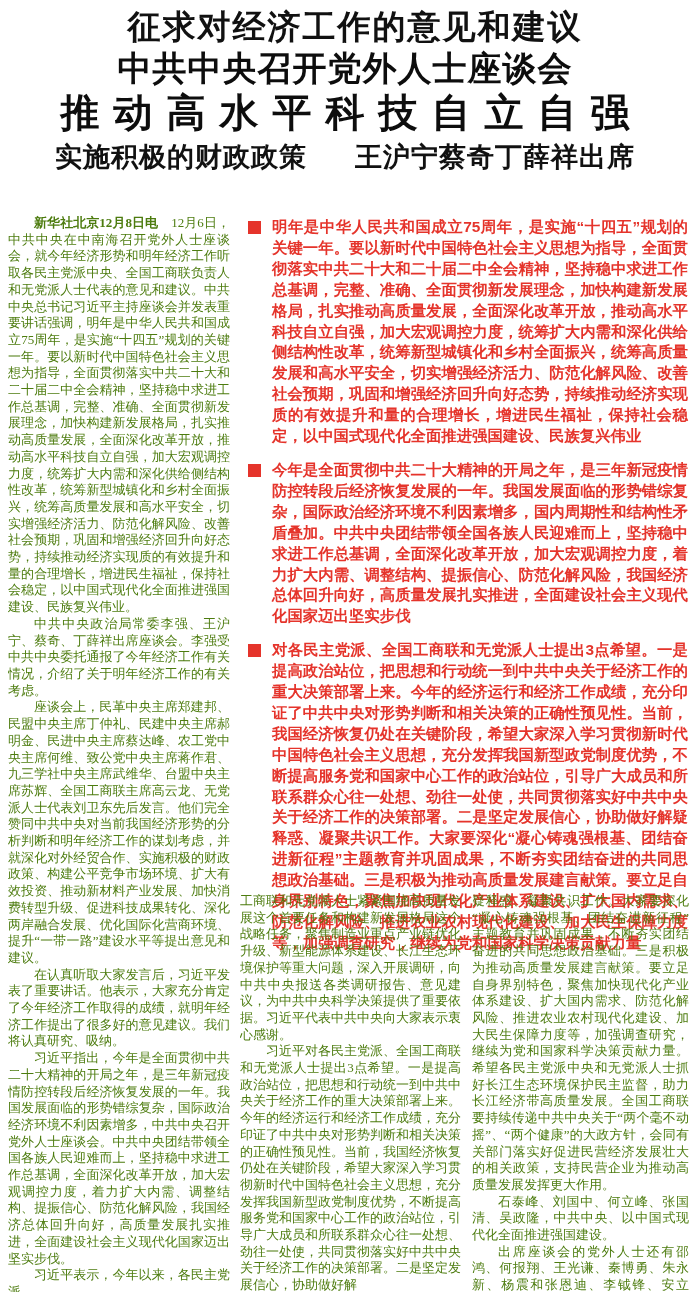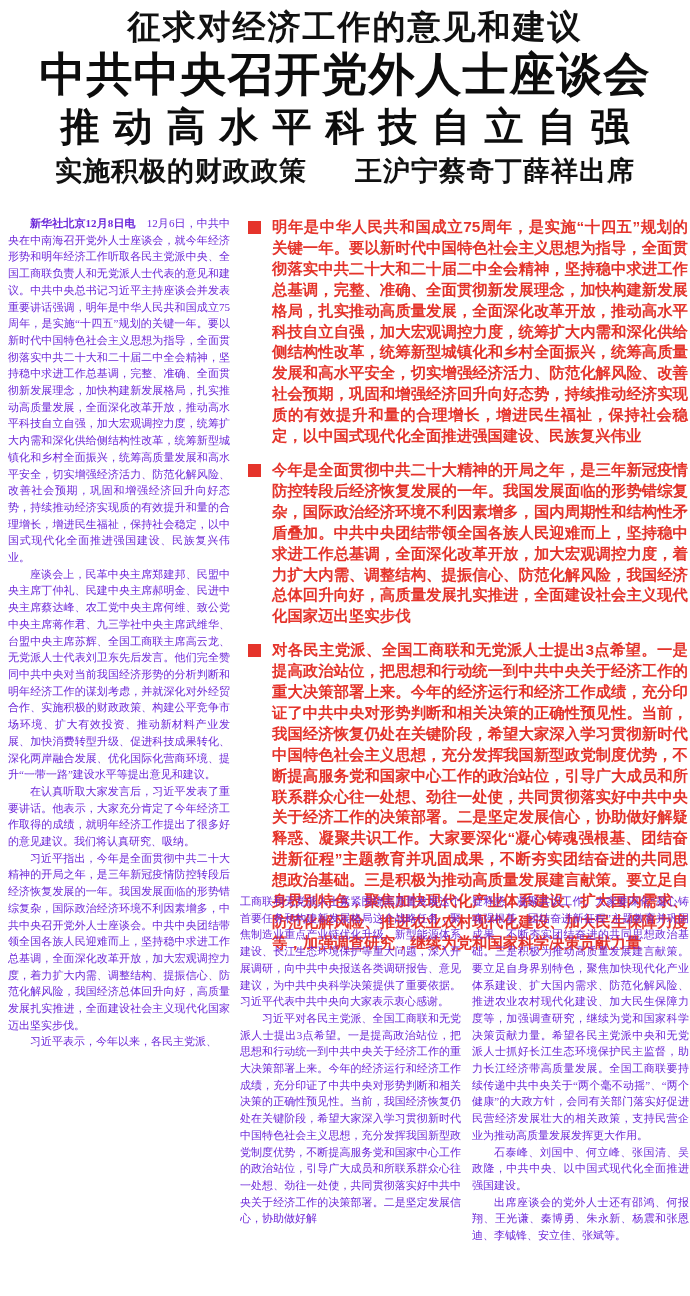--- a/index.html
+++ b/index.html
@@ -10,42 +10,42 @@
     color:#1c1c1c;
   }
   
   .header{position:absolute;top:0;left:0;width:690px;text-align:center;}
   .eyebrow{
     margin-top:9px;font-family:"Liberation Serif","DejaVu Serif",serif;
     font-weight:700;font-size:33px;letter-spacing:2px;line-height:1.1;color:#111;padding-left:20px;
   }
   .title{
     margin:4px 0 0 0;font-family:"Liberation Sans","DejaVu Sans",sans-serif;
-    font-weight:900;font-size:46px;letter-spacing:1px;line-height:1.12;color:#0d0d0d;
+    font-weight:900;font-size:34px;letter-spacing:1px;line-height:1.12;color:#0d0d0d;
     white-space:nowrap;
   }
   .subtitle{
     margin-top:5px;font-family:"Liberation Sans","DejaVu Sans",sans-serif;
     font-weight:900;font-size:39px;letter-spacing:14px;line-height:1.1;color:#0d0d0d;
     text-indent:14px;white-space:nowrap;
   }
   .byline{
     margin-top:8px;font-family:"Liberation Sans","DejaVu Sans",sans-serif;
     font-weight:700;font-size:27px;letter-spacing:1px;line-height:1.1;color:#111;
     white-space:nowrap;
   }
   .byline-gap{display:inline-block;width:48px;}
   
   .col{position:absolute;overflow:hidden;}
   .col-left{left:8px;top:215px;width:222px;height:1077px;}
   .col-mid{left:240px;top:893px;width:221px;height:399px;}
   .col-right{left:472px;top:893px;width:217px;height:399px;}
   .para{
-    margin:0;font-size:11px;line-height:16.7px;text-align:justify;
-    color:#6d28d9;
+    margin:0;font-size:13px;line-height:16.7px;text-align:justify;
+    color:#4d7c0f;
   }
   .indent{text-indent:2em;}
   .dateline{font-weight:700;}
   
   .highlights{position:absolute;left:248px;top:217px;width:440px;}
   .bullet-item{position:relative;padding-left:24px;margin:0 0 13px 0;}
   .bullet-square{
     position:absolute;left:0;top:4px;width:13px;height:13px;
     background:#e5342b;
   }
@@ -64,20 +64,21 @@
     <div class="eyebrow">征求对经济工作的意见和建议</div>
     <h1 class="title">中共中央召开党外人士座谈会</h1>
     <div class="subtitle">推动高水平科技自立自强</div>
     <div class="byline">
       <span>实施积极的财政政策</span><span class="byline-gap"></span><span>王沪宁蔡奇丁薛祥出席</span>
     </div>
   </header>
 
   <section class="col col-left">
     <p class="para indent"><b class="dateline">新华社北京12月8日电</b><span>　12月6日，中共中央在中南海召开党外人士座谈会，就今年经济形势和明年经济工作听取各民主党派中央、全国工商联负责人和无党派人士代表的意见和建议。中共中央总书记习近平主持座谈会并发表重要讲话强调，明年是中华人民共和国成立75周年，是实施“十四五”规划的关键一年。要以新时代中国特色社会主义思想为指导，全面贯彻落实中共二十大和二十届二中全会精神，坚持稳中求进工作总基调，完整、准确、全面贯彻新发展理念，加快构建新发展格局，扎实推动高质量发展，全面深化改革开放，推动高水平科技自立自强，加大宏观调控力度，统筹扩大内需和深化供给侧结构性改革，统筹新型城镇化和乡村全面振兴，统筹高质量发展和高水平安全，切实增强经济活力、防范化解风险、改善社会预期，巩固和增强经济回升向好态势，持续推动经济实现质的有效提升和量的合理增长，增进民生福祉，保持社会稳定，以中国式现代化全面推进强国建设、民族复兴伟业。</span></p>
+    <p class="para indent">中共中央政治局常委李强、王沪宁、蔡奇、丁薛祥出席座谈会。李强受中共中央委托通报了今年经济工作有关情况，介绍了关于明年经济工作的有关考虑。</p>
     <p class="para indent">座谈会上，民革中央主席郑建邦、民盟中央主席丁仲礼、民建中央主席郝明金、民进中央主席蔡达峰、农工党中央主席何维、致公党中央主席蒋作君、九三学社中央主席武维华、台盟中央主席苏辉、全国工商联主席高云龙、无党派人士代表刘卫东先后发言。他们完全赞同中共中央对当前我国经济形势的分析判断和明年经济工作的谋划考虑，并就深化对外经贸合作、实施积极的财政政策、构建公平竞争市场环境、扩大有效投资、推动新材料产业发展、加快消费转型升级、促进科技成果转化、深化两岸融合发展、优化国际化营商环境、提升“一带一路”建设水平等提出意见和建议。</p>
     <p class="para indent">在认真听取大家发言后，习近平发表了重要讲话。他表示，大家充分肯定了今年经济工作取得的成绩，就明年经济工作提出了很多好的意见建议。我们将认真研究、吸纳。</p>
     <p class="para indent">习近平指出，今年是全面贯彻中共二十大精神的开局之年，是三年新冠疫情防控转段后经济恢复发展的一年。我国发展面临的形势错综复杂，国际政治经济环境不利因素增多，中共中央召开党外人士座谈会。中共中央团结带领全国各族人民迎难而上，坚持稳中求进工作总基调，全面深化改革开放，加大宏观调控力度，着力扩大内需、调整结构、提振信心、防范化解风险，我国经济总体回升向好，高质量发展扎实推进，全面建设社会主义现代化国家迈出坚实步伐。</p>
     <p class="para indent">习近平表示，今年以来，各民主党派、</p>
   </section>
 
   <aside class="highlights">
     <div class="bullet-item">
       <span class="bullet-square"></span>
       <p class="bullet-text">明年是中华人民共和国成立75周年，是实施“十四五”规划的关键一年。要以新时代中国特色社会主义思想为指导，全面贯彻落实中共二十大和二十届二中全会精神，坚持稳中求进工作总基调，完整、准确、全面贯彻新发展理念，加快构建新发展格局，扎实推动高质量发展，全面深化改革开放，推动高水平科技自立自强，加大宏观调控力度，统筹扩大内需和深化供给侧结构性改革，统筹新型城镇化和乡村全面振兴，统筹高质量发展和高水平安全，切实增强经济活力、防范化解风险、改善社会预期，巩固和增强经济回升向好态势，持续推动经济实现质的有效提升和量的合理增长，增进民生福祉，保持社会稳定，以中国式现代化全面推进强国建设、民族复兴伟业</p>

